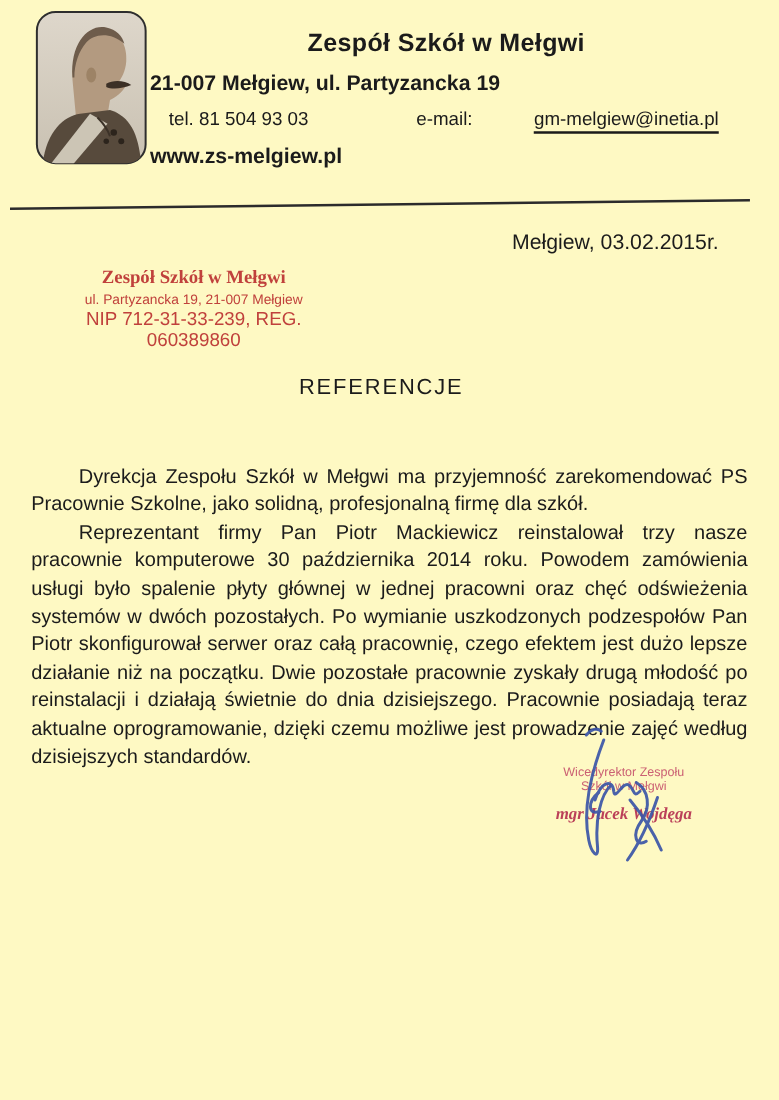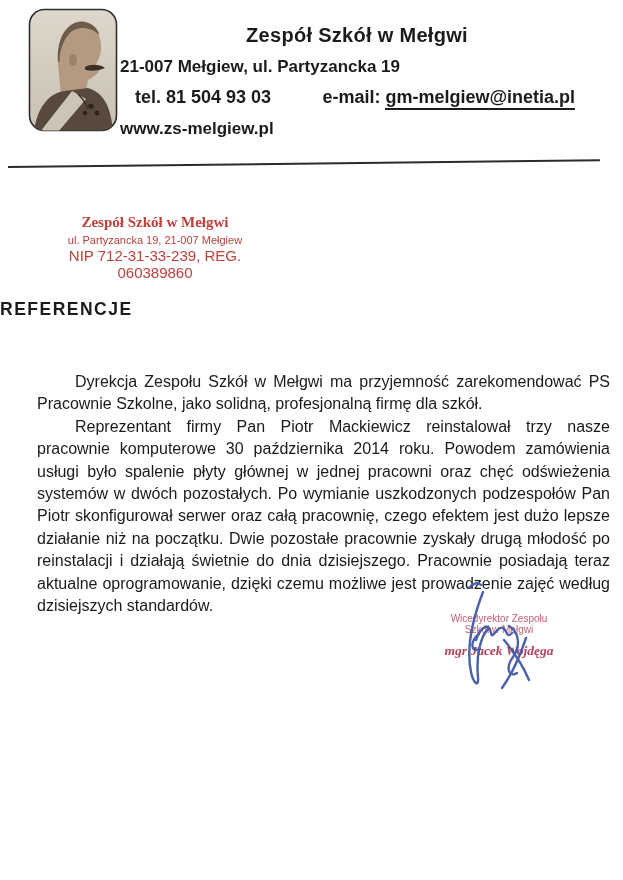--- a/index.html
+++ b/index.html
@@ -1,52 +1,52 @@
 <!DOCTYPE html>
 <html lang="pl"><head>
 <meta charset="utf-8">
 <title>Referencje</title>
 <style>
   html,body{margin:0;padding:0;background:#e8e8e8;}
   .page{
     position:relative;
     width:623px;height:880px;
     margin:0 auto;
-    background:#ffffff;
+    background:#fef9c3;
     font-family:"Liberation Sans", sans-serif;
     color:#1b1b1b;
     overflow:hidden;
   }
   
   .portrait{position:absolute;left:28px;top:8px;width:90px;height:124px;}
   .header-text{position:absolute;left:120px;top:24px;width:474px;}
   .h-name{font-size:20px;font-weight:bold;text-align:center;letter-spacing:.3px;}
   .h-addr{font-size:17px;font-weight:bold;text-align:left;margin-top:10px;}
   .h-row{display:flex;justify-content:space-between;align-items:flex-end;
-         margin-top:10px;padding:0 19px 0 15px;font-size:18px;font-weight:bold;}
-  .h-email-part{border-bottom:2px solid #1b1b1b;padding-bottom:1px;}
+         margin-top:10px;padding:0 19px 0 15px;font-size:15px;font-weight:normal;}
+  .h-email-part{border-bottom:2px solid #1b1b1b;padding-bottom:1px;margin-left:45px;}
   .h-www{font-size:17px;font-weight:bold;margin-top:11px;}
   
   .rule{position:absolute;left:8px;top:166px;width:592px;height:2px;
         background:#2b2b2b;transform:rotate(-0.65deg);transform-origin:left center;}
   
   .date{position:absolute;top:184px;right:48px;font-size:17px;}
   
   .stamp{position:absolute;left:55px;top:214px;width:200px;text-align:center;
          color:#c0413c;line-height:1.15;}
   .stamp-l1{font-family:"Liberation Serif", serif;font-weight:bold;font-size:15px;}
   .stamp-l2{font-size:11px;margin-top:3px;}
   .stamp-l3{font-size:11px;}
   .stamp-l4{font-size:15px;}
   
-  .doc-title{position:absolute;top:299px;left:0;width:610px;
-             font-size:17.5px;font-weight:bold;letter-spacing:1.5px;}
+  .doc-title{position:absolute;top:299px;left:0;width:610px;text-align:center;
+             font-size:17.5px;font-weight:normal;letter-spacing:1.5px;}
   
   .body-text{position:absolute;left:25px;top:371px;width:573px;
-             font-size:16px;line-height:22.4px;text-align:justify;margin-left:12px;}
+             font-size:16px;line-height:22.4px;text-align:justify;}
   .body-text p{margin:0;text-indent:38px;}
   
   .sig-role{position:absolute;left:440px;top:613px;width:118px;text-align:center;
             font-size:10px;color:#cb6073;line-height:1.1;}
   .sig-name{position:absolute;left:440px;top:643px;width:118px;text-align:center;
             font-family:"Liberation Serif", serif;font-style:italic;font-weight:bold;
             font-size:13.5px;color:#bb4059;}
   .sig-svg{position:absolute;left:452px;top:578px;width:92px;height:118px;}
 </style>
 </head>
@@ -84,20 +84,21 @@
     <div class="h-addr">21-007 Mełgiew, ul. Partyzancka 19</div>
     <div class="h-row">
       <span>tel. 81 504 93 03</span>
       <span><span>e-mail: </span><span class="h-email-part">gm-melgiew@inetia.pl</span></span>
     </div>
     <div class="h-www">www.zs-melgiew.pl</div>
   </div>
 
   <div class="rule"></div>
 
+  <div class="date">Mełgiew, 03.02.2015r.</div>
 
   <div class="stamp">
     <div class="stamp-l1">Zespół Szkół w Mełgwi</div>
     <div class="stamp-l2">ul. Partyzancka 19, 21-007 Mełgiew</div>
     <div class="stamp-l4">NIP 712-31-33-239, REG. 060389860</div>
   </div>
 
   <div class="doc-title">REFERENCJE</div>
 
   <div class="body-text">

